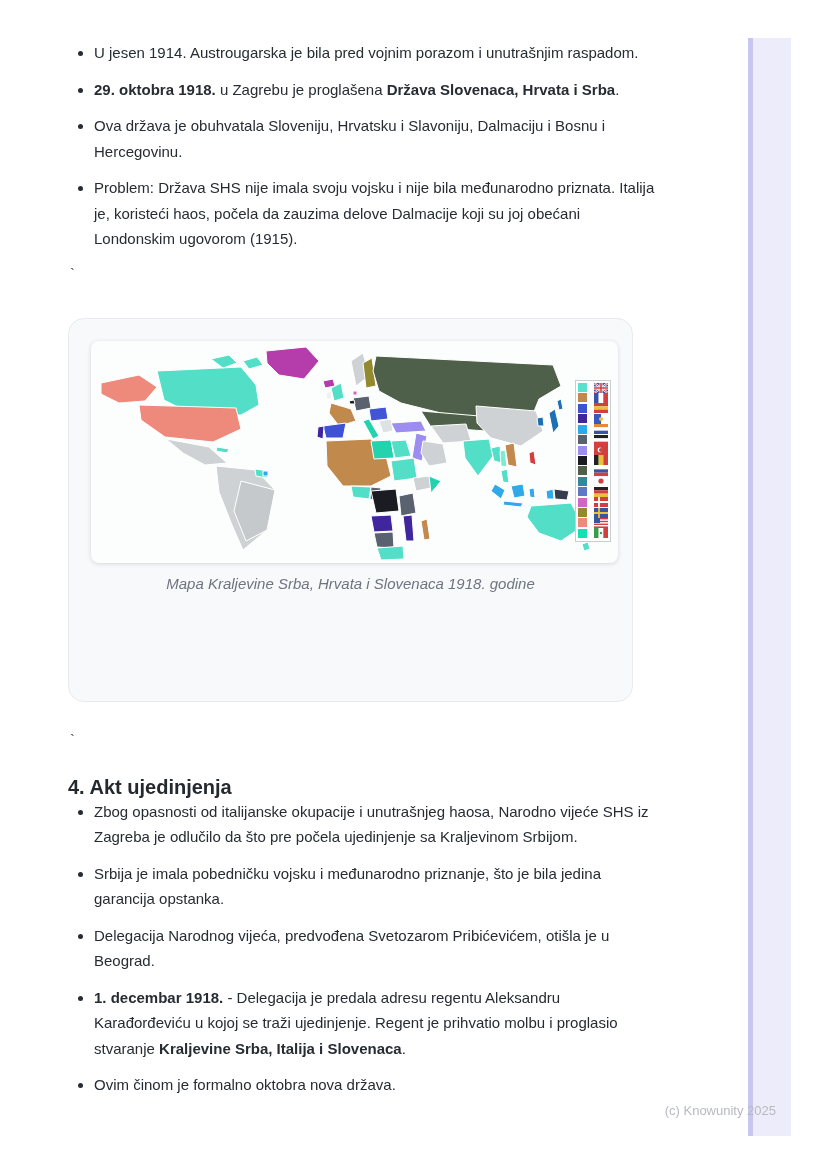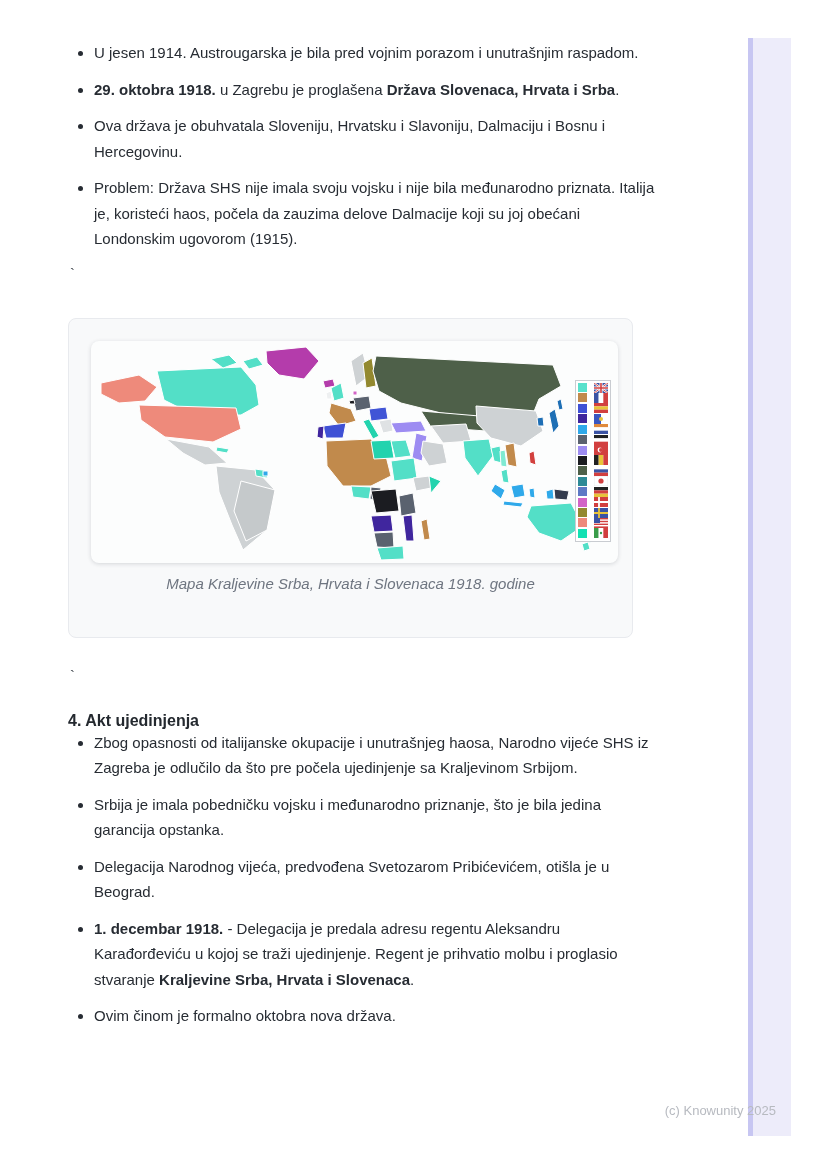--- a/index.html
+++ b/index.html
@@ -4,34 +4,34 @@
 <style>
   html,body{margin:0;padding:0;background:#fff;}
   .page{position:relative;width:828px;height:1171px;background:#fff;overflow:hidden;
         font-family:"Liberation Sans",sans-serif;color:#272c33;}
   .content{position:absolute;left:68px;top:40px;width:592px;}
   ul.bullets{margin:0;padding:0 0 0 26px;font-size:15px;line-height:25.5px;}
   ul.bullets li{margin:0 0 11px 0;}
   ul.bullets strong{font-weight:700;}
   .tick{font-size:15px;line-height:15px;color:#3a4048;margin:14px 0 0 2px;height:18px;}
   .tick2{margin-top:30px;}
-  figure.figure-card{margin:34px 0 0 0;position:relative;width:565px;height:320px;
-        background:#f8f9fa;border:1px solid #e8eaee;border-radius:8px;box-sizing:border-box;}
+  figure.figure-card{margin:34px 0 0 0;position:relative;width:565px;height:384px;
+        background:#f8f9fa;border:1px solid #e8eaee;border-radius:16px;box-sizing:border-box;}
   .map-card{position:absolute;left:22px;top:22px;width:527px;height:222px;background:#fcfdfd;
         border-radius:8px;box-shadow:0 1px 4px rgba(30,35,50,.16);overflow:hidden;}
   .map-card svg{display:block;}
   .legend{position:absolute;right:7px;top:39px;width:36px;height:162px;background:#fff;
         border:1px solid #c9ccd1;box-sizing:border-box;padding:2px 2px;display:flex;
         flex-direction:column;justify-content:space-between;}
   .legend-row{display:flex;align-items:center;justify-content:space-between;height:10px;}
   .legend-swatch{width:9px;height:9px;display:inline-block;}
   .legend-flag{width:14px;height:10px;display:inline-block;line-height:0;}
   figcaption{position:absolute;left:0;top:256px;width:100%;text-align:center;
         font-size:15px;font-style:italic;color:#6e7580;}
-  h3.sec{margin:26px 0 0 0;font-size:16px;font-weight:700;color:#24292f;}
+  h3.sec{margin:26px 0 0 0;font-size:20px;font-weight:700;color:#24292f;}
   .list2{margin-top:26px;}
   .watermark{position:absolute;top:1103px;right:52px;font-size:13px;color:#b7bac0;z-index:5;}
   .scroll-strip{position:absolute;left:748px;top:38px;width:43px;height:1098px;
         background:#edecfa;border-left:5px solid #c7c6f2;box-sizing:border-box;z-index:3;}
 </style>
 </head>
 <body>
 
 <div class="page">
   <div class="content">
@@ -287,21 +287,21 @@
     </figure>
 
     <div class="tick tick2">`</div>
 
     <h3 class="sec">4. Akt ujedinjenja</h3>
 
     <ul class="bullets list2">
         <li><span>Zbog opasnosti od italijanske okupacije i unutrašnjeg haosa, Narodno vijeće SHS iz Zagreba je odlučilo da što pre počela ujedinjenje sa Kraljevinom Srbijom.</span></li>
         <li><span>Srbija je imala pobedničku vojsku i međunarodno priznanje, što je bila jedina garancija opstanka.</span></li>
         <li><span>Delegacija Narodnog vijeća, predvođena Svetozarom Pribićevićem, otišla je u Beograd.</span></li>
-        <li><strong>1. decembar 1918.</strong><span> - Delegacija je predala adresu regentu Aleksandru Karađorđeviću u kojoj se traži ujedinjenje. Regent je prihvatio molbu i proglasio stvaranje </span><strong>Kraljevine Srba, Hrvata i Slovenaca</strong><span>.</span></li>
+        <li><strong>1. decembar 1918.</strong><span> - Delegacija je predala adresu regentu Aleksandru Karađorđeviću u kojoj se traži ujedinjenje. Regent je prihvatio molbu i proglasio stvaranje </span><strong>Kraljevine Srba, Italija i Slovenaca</strong><span>.</span></li>
         <li><span>Ovim činom je formalno oktobra nova država.</span></li>
       </ul>
   </div>
 
   <div class="watermark">(c) Knowunity 2025</div>
 
   <div class="scroll-strip"></div>
 </div>
 
 </body></html>

